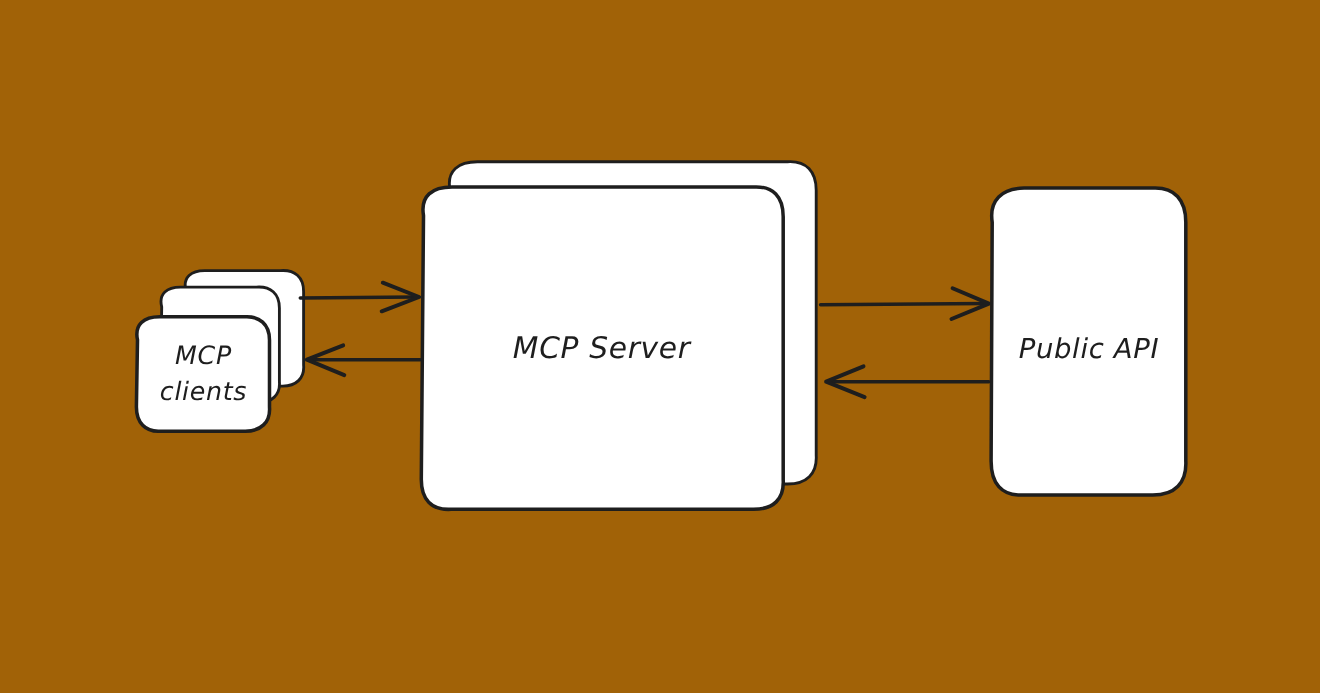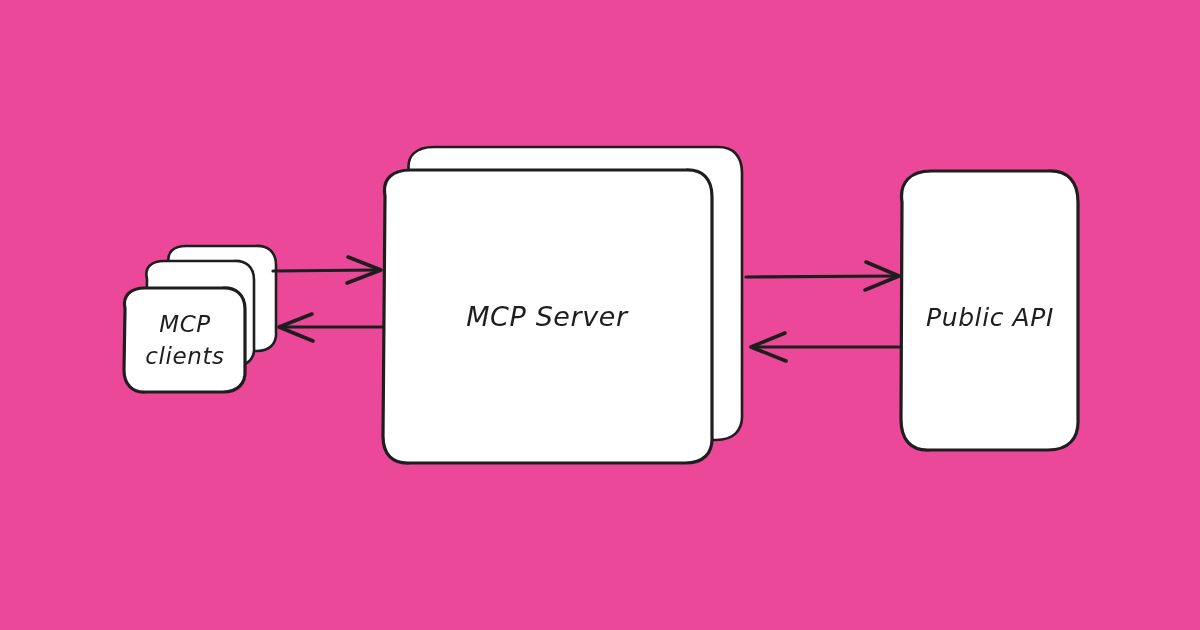--- a/index.html
+++ b/index.html
@@ -11,21 +11,21 @@
   body {
     width: 1200px;
     height: 630px;
     overflow: hidden;
     font-family: "DejaVu Sans", sans-serif;
   }
   #canvas {
     position: relative;
     width: 1200px;
     height: 630px;
-    background: #ec4899;
+    background: #a16207;
     text-decoration: underline;
   }
   #diagram-svg {
     position: absolute;
     top: 0;
     left: 0;
     width: 1200px;
     height: 630px;
     display: block;
   }

